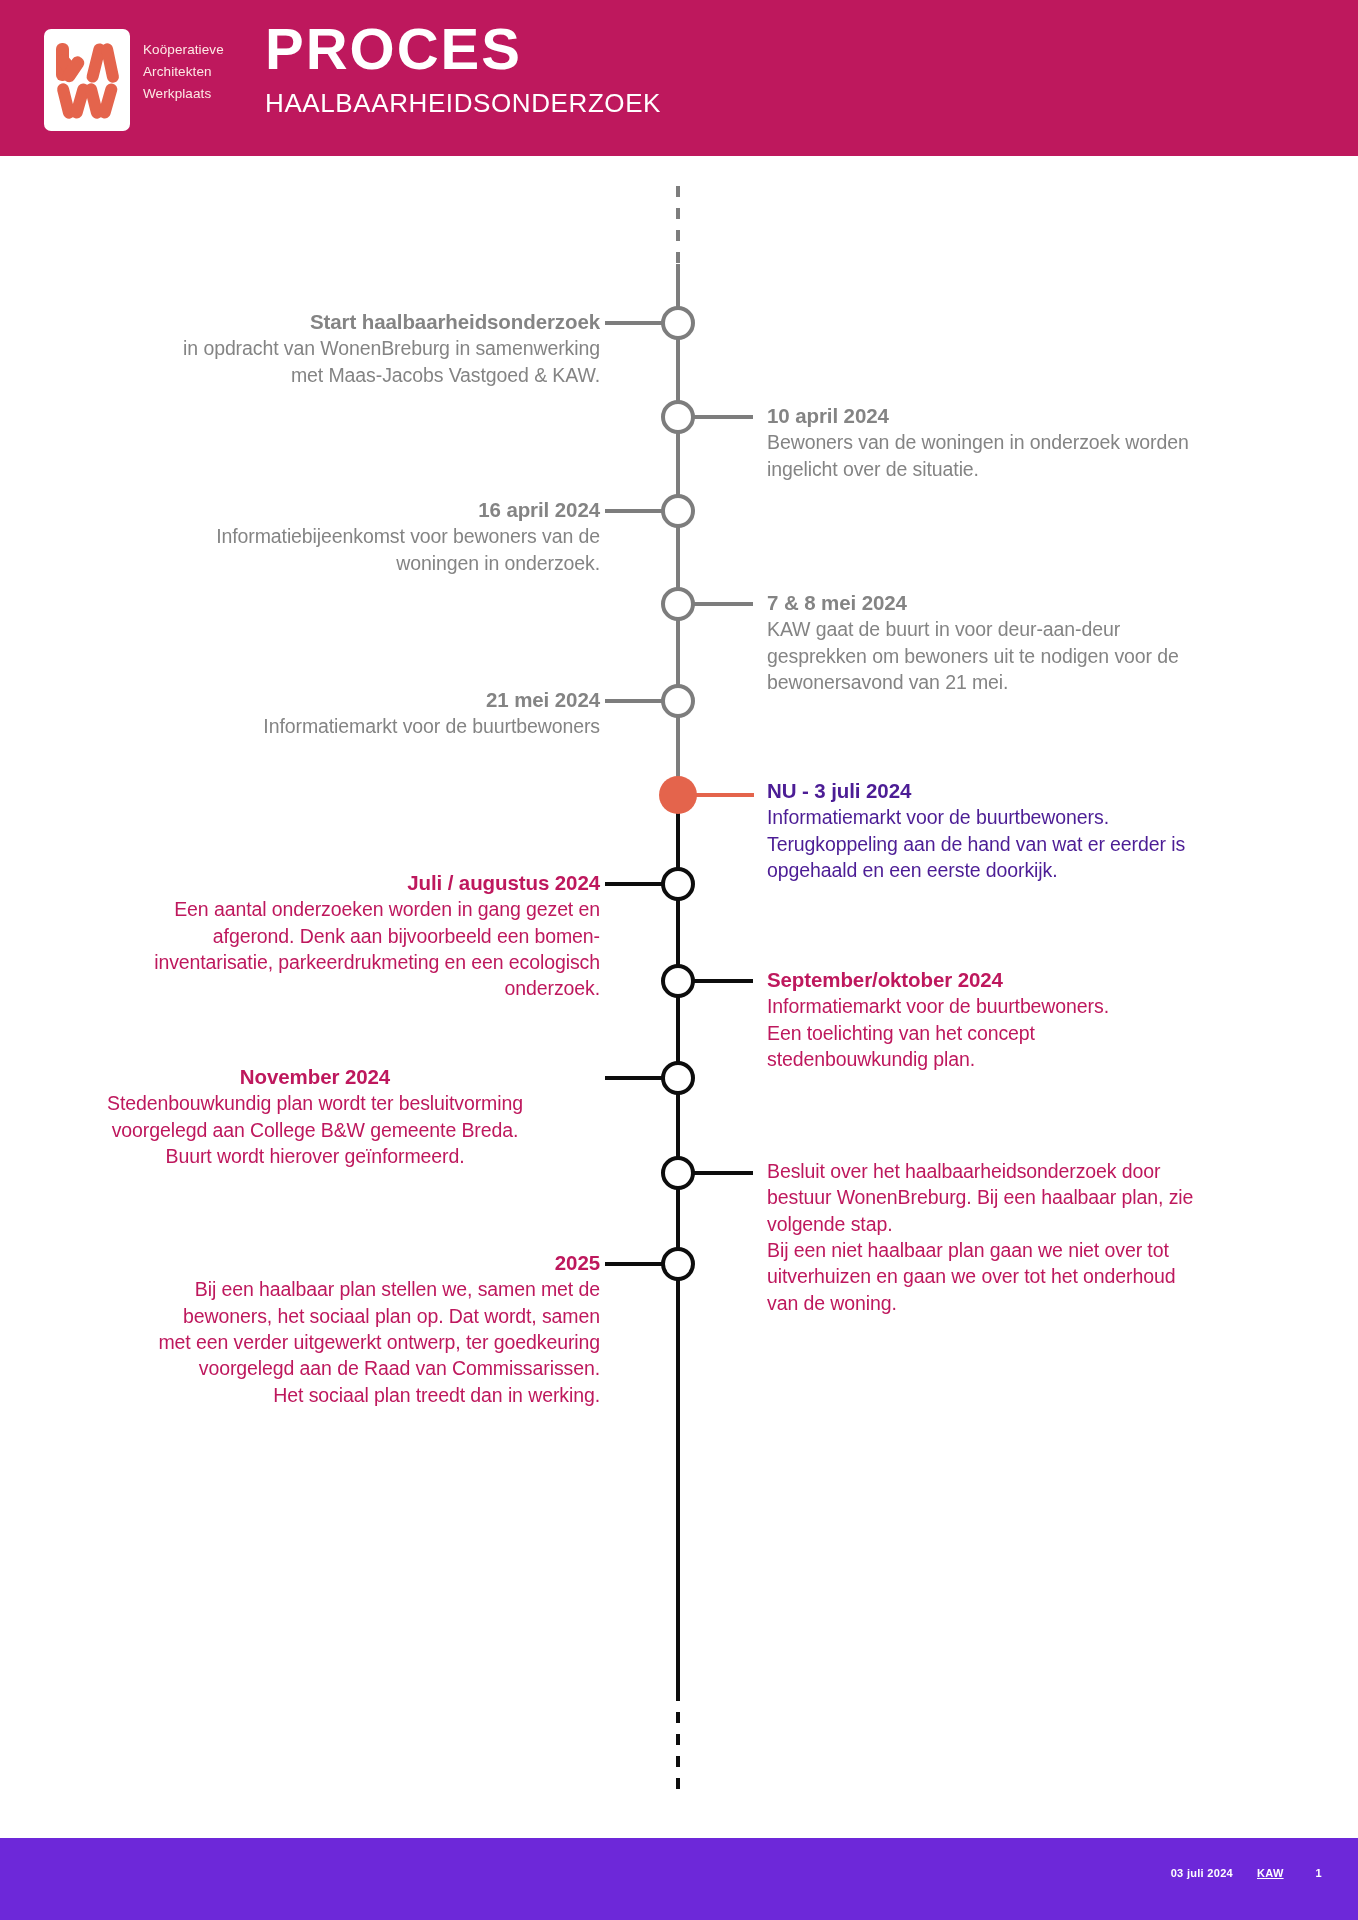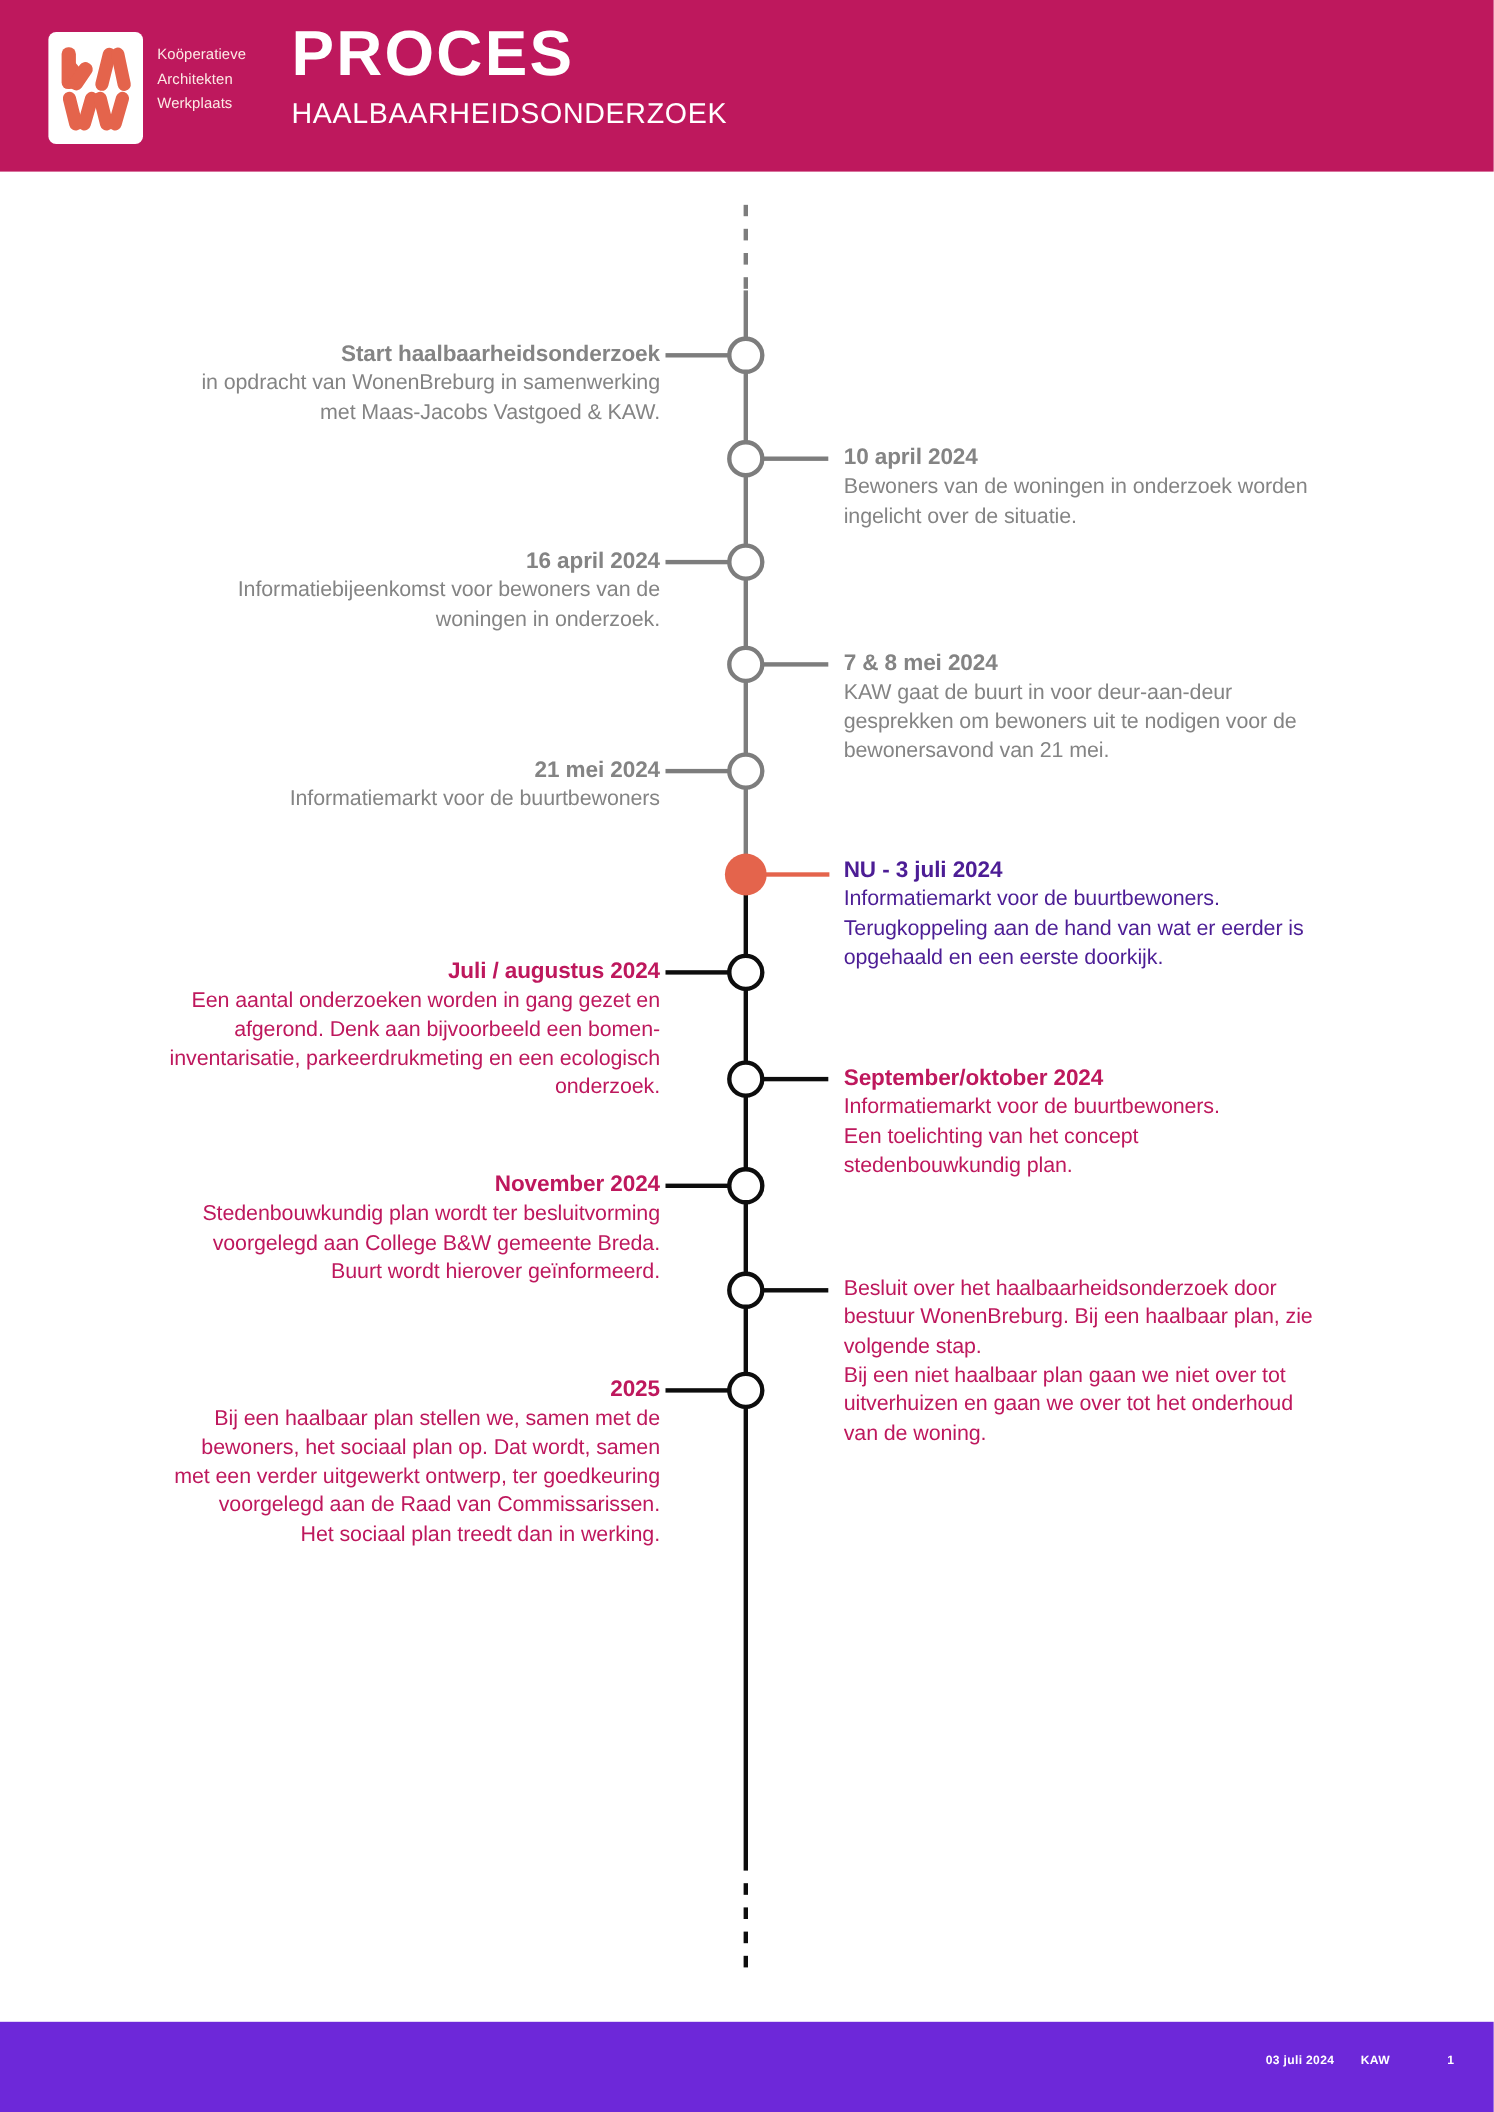--- a/index.html
+++ b/index.html
@@ -88,21 +88,21 @@
     right: 36px; top: 29px;
     display: flex;
     align-items: center;
     color: #ffffff;
     font-size: 11px;
     font-weight: 700;
     letter-spacing: 0.3px;
   }
   .footer-meta span { display: inline-block; }
   .f-date { margin-right: 24px; }
-  .f-org  { margin-right: 52px; }
+  .f-org  { margin-right: 32px; text-decoration: underline; }
 
   
   .timeline {
     position: absolute;
     left: 0; top: 156px;
     width: 1358px;
     height: 1682px;
   }
 
   
@@ -296,21 +296,21 @@
     <div class="stub stub-black stub-right" style="top:823px;"></div>
     <div class="entry entry-right" style="top:810px;">
       <div class="entry-date tone-black">September/oktober 2024</div>
       <div class="entry-desc tone-black">Informatiemarkt voor de buurtbewoners.
 Een toelichting van het concept
 stedenbouwkundig plan.</div>
     </div>
 
     <div class="node node-black" style="top:905px;"></div>
     <div class="stub stub-black stub-left" style="top:920px;"></div>
-    <div class="entry entry-left" style="top:907px;">
+    <div class="entry entry-left" style="top:907px;text-align:center;">
       <div class="entry-date tone-black">November 2024</div>
       <div class="entry-desc tone-black">Stedenbouwkundig plan wordt ter besluitvorming
 voorgelegd aan College B&amp;W gemeente Breda.
 Buurt wordt hierover geïnformeerd.</div>
     </div>
 
     <div class="node node-black" style="top:1000px;"></div>
     <div class="stub stub-black stub-right" style="top:1015px;"></div>
     <div class="entry entry-right" style="top:1002px;">
       <div class="entry-desc tone-black">Besluit over het haalbaarheidsonderzoek door

